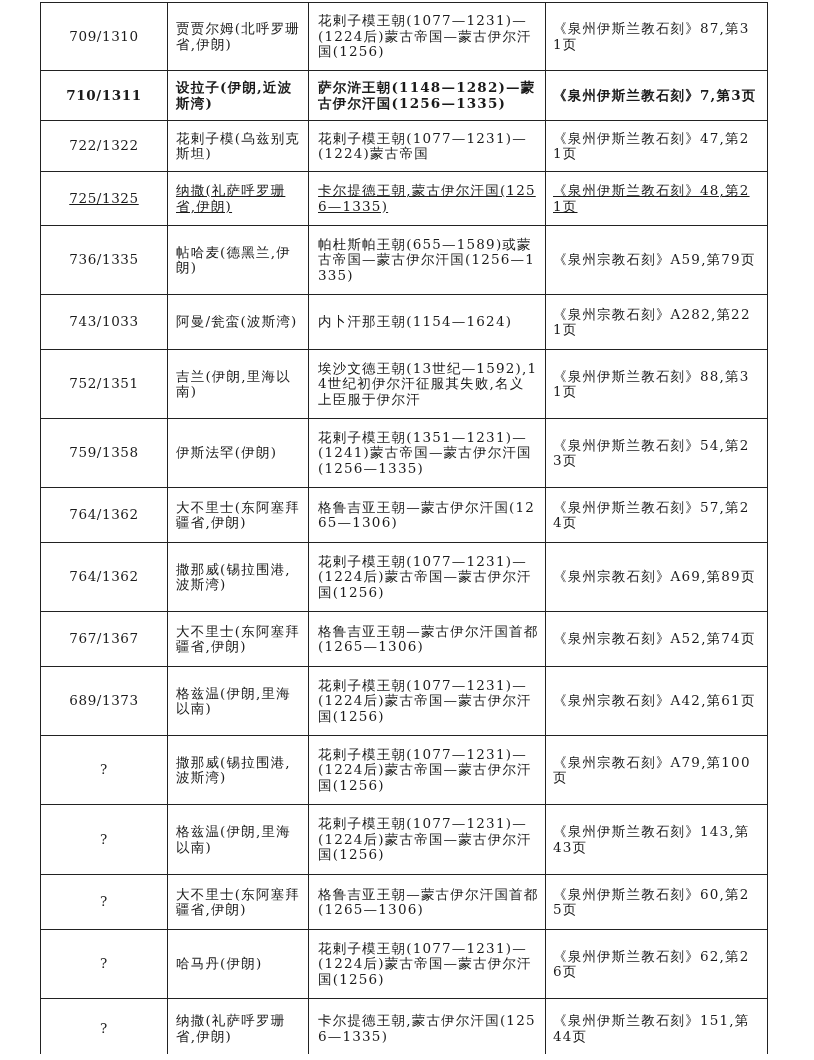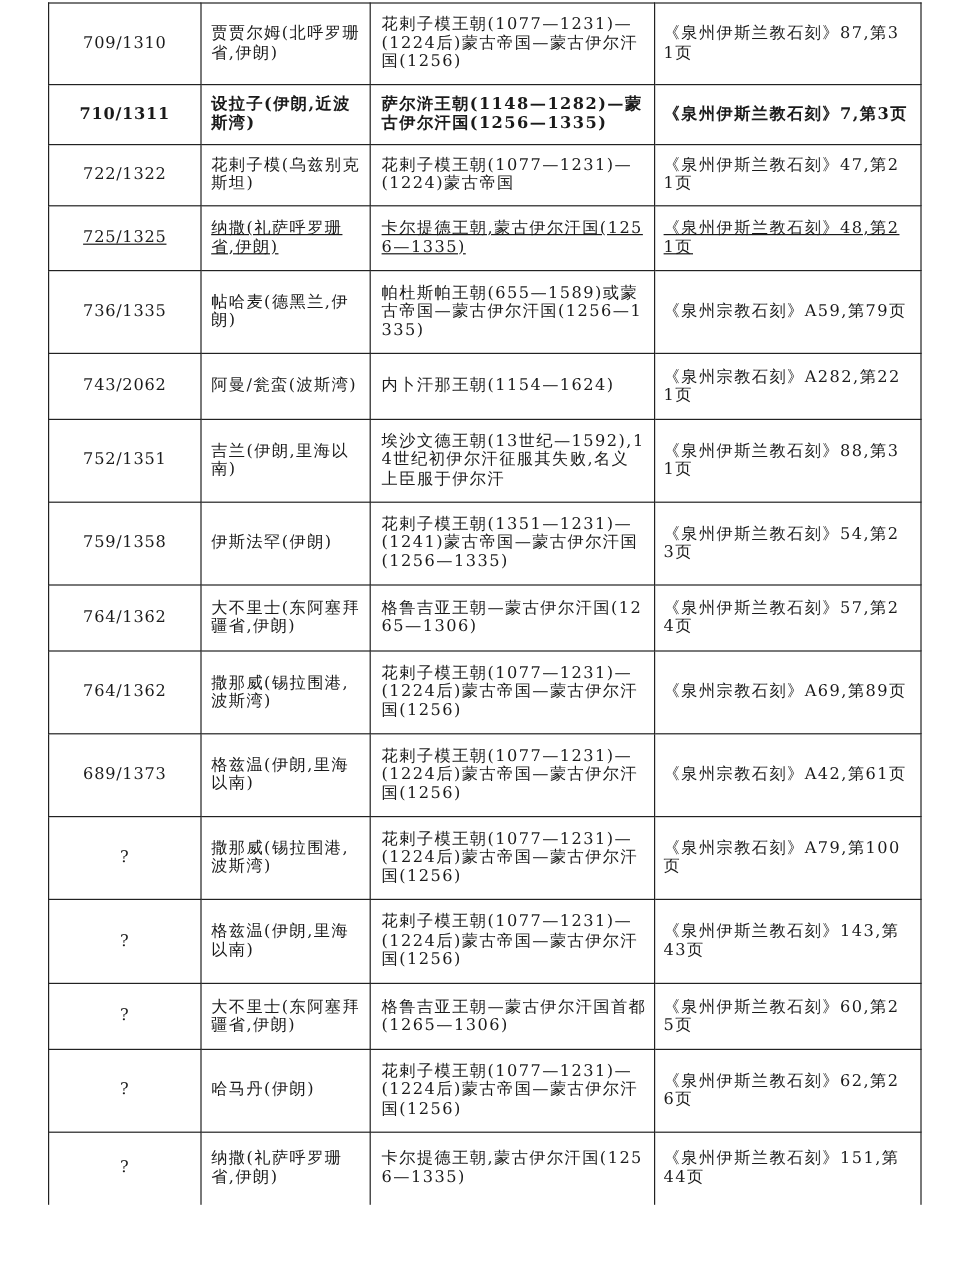--- a/index.html
+++ b/index.html
@@ -89,21 +89,21 @@
           <td class="c-dynasty">卡尔提德王朝,蒙古伊尔汗国(1256—1335)</td>
           <td class="c-source">《泉州伊斯兰教石刻》48,第21页</td>
         </tr>
         <tr style="height: 69px;">
           <td class="c-date">736/1335</td>
           <td class="c-place">帖哈麦(德黑兰,伊朗)</td>
           <td class="c-dynasty">帕杜斯帕王朝(655—1589)或蒙古帝国—蒙古伊尔汗国(1256—1335)</td>
           <td class="c-source">《泉州宗教石刻》A59,第79页</td>
         </tr>
         <tr style="height: 55px;">
-          <td class="c-date">743/2062</td>
+          <td class="c-date">743/1033</td>
           <td class="c-place">阿曼/瓮蛮(波斯湾)</td>
           <td class="c-dynasty">内卜汗那王朝(1154—1624)</td>
           <td class="c-source">《泉州宗教石刻》A282,第221页</td>
         </tr>
         <tr style="height: 69px;">
           <td class="c-date">752/1351</td>
           <td class="c-place">吉兰(伊朗,里海以南)</td>
           <td class="c-dynasty">埃沙文德王朝(13世纪—1592),14世纪初伊尔汗征服其失败,名义上臣服于伊尔汗</td>
           <td class="c-source">《泉州伊斯兰教石刻》88,第31页</td>
         </tr>
@@ -117,20 +117,26 @@
           <td class="c-date">764/1362</td>
           <td class="c-place">大不里士(东阿塞拜疆省,伊朗)</td>
           <td class="c-dynasty">格鲁吉亚王朝—蒙古伊尔汗国(1265—1306)</td>
           <td class="c-source">《泉州伊斯兰教石刻》57,第24页</td>
         </tr>
         <tr style="height: 69px;">
           <td class="c-date">764/1362</td>
           <td class="c-place">撒那威(锡拉围港,波斯湾)</td>
           <td class="c-dynasty">花剌子模王朝(1077—1231)—(1224后)蒙古帝国—蒙古伊尔汗国(1256)</td>
           <td class="c-source">《泉州宗教石刻》A69,第89页</td>
+        </tr>
+        <tr style="height: 55px;">
+          <td class="c-date">767/1367</td>
+          <td class="c-place">大不里士(东阿塞拜疆省,伊朗)</td>
+          <td class="c-dynasty">格鲁吉亚王朝—蒙古伊尔汗国首都(1265—1306)</td>
+          <td class="c-source">《泉州宗教石刻》A52,第74页</td>
         </tr>
         <tr style="height: 69px;">
           <td class="c-date">689/1373</td>
           <td class="c-place">格兹温(伊朗,里海以南)</td>
           <td class="c-dynasty">花剌子模王朝(1077—1231)—(1224后)蒙古帝国—蒙古伊尔汗国(1256)</td>
           <td class="c-source">《泉州宗教石刻》A42,第61页</td>
         </tr>
         <tr style="height: 69px;">
           <td class="c-date">?</td>
           <td class="c-place">撒那威(锡拉围港,波斯湾)</td>

